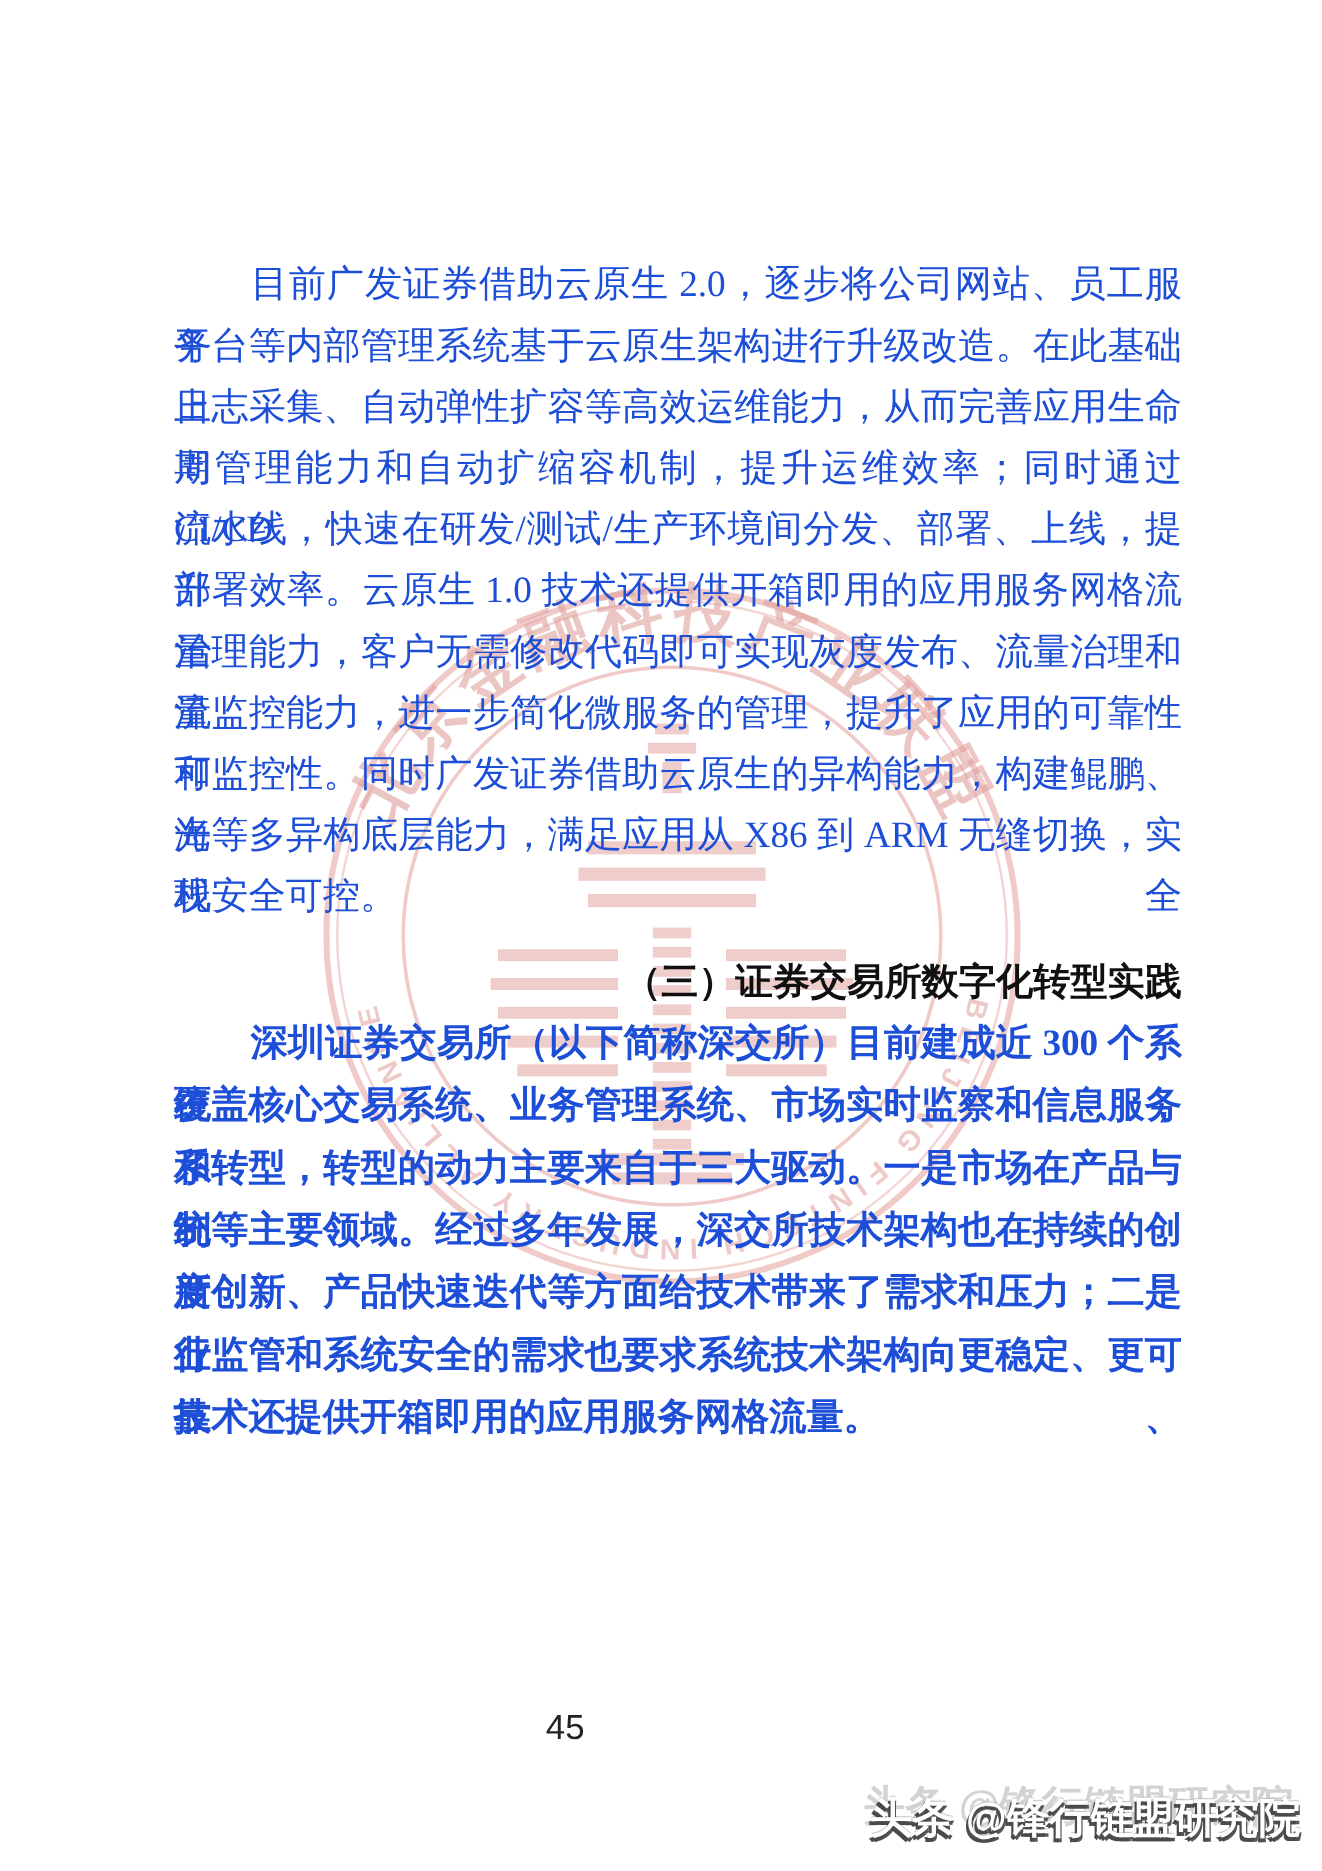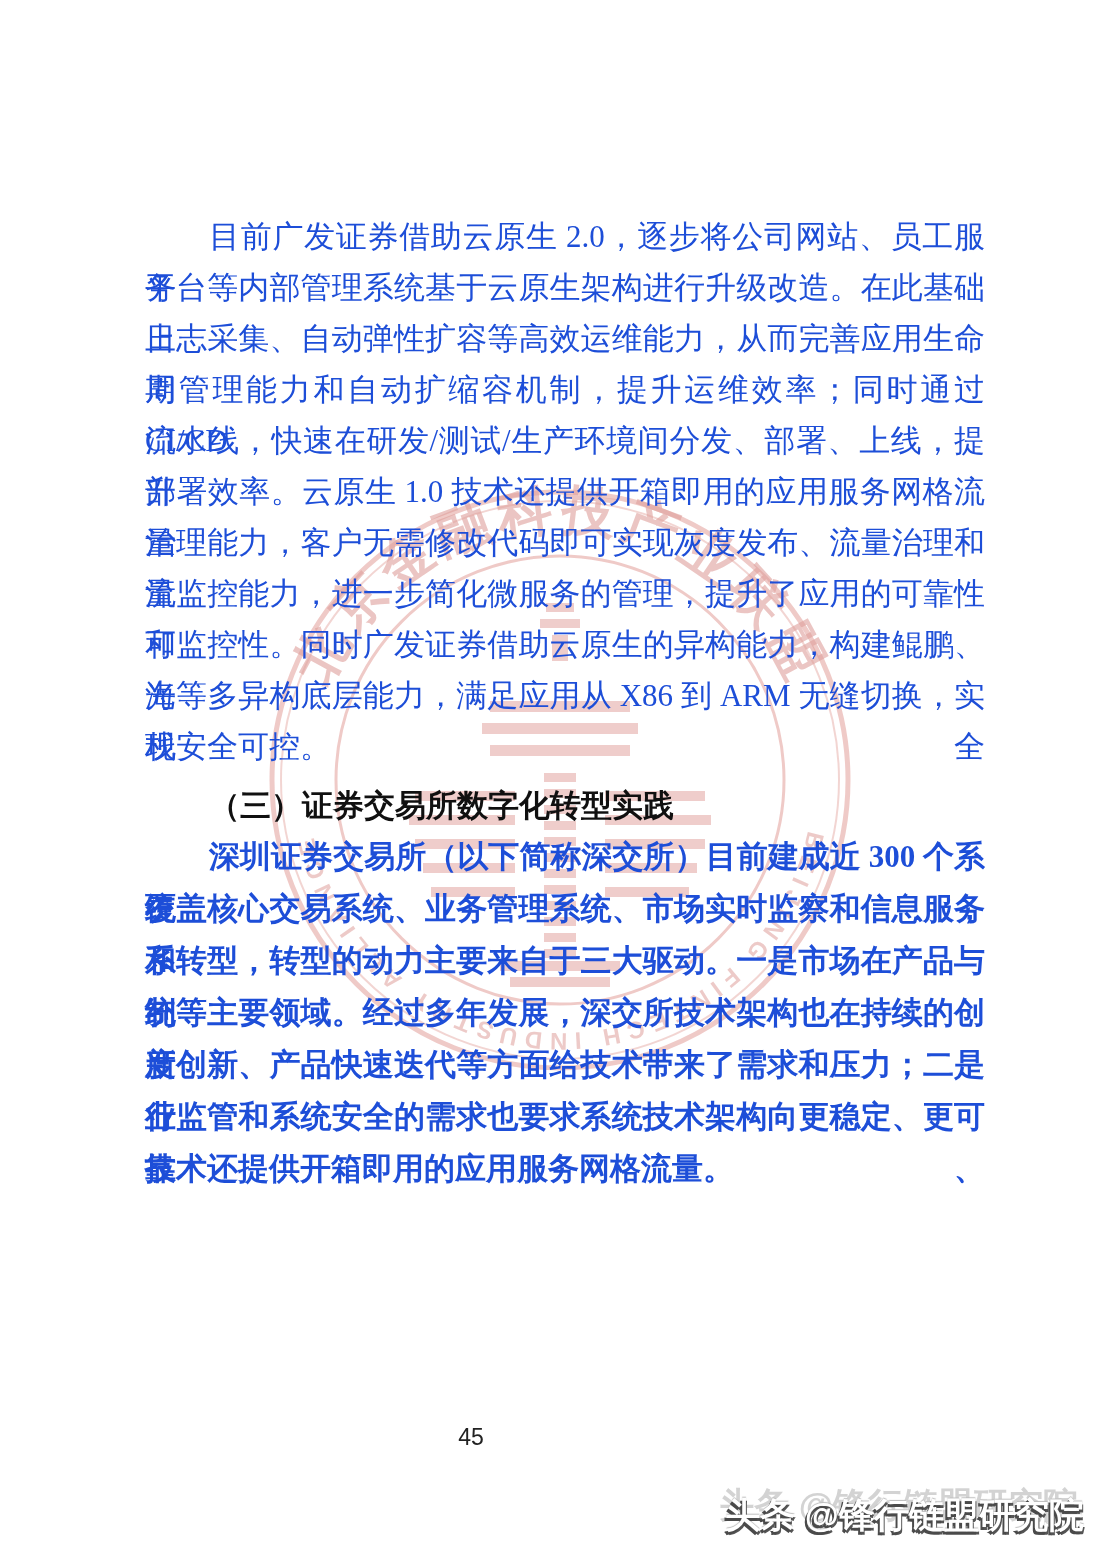--- a/index.html
+++ b/index.html
@@ -22,29 +22,29 @@
     text-justify:inter-character;
   }
   .p2 .line { height:52px; line-height:52px;font-weight:bold; }
   .line.indent { text-indent:64px; }
   .line.endline { text-align-last:left; }
 
   .heading {
     font-family:"Liberation Sans","DejaVu Sans",sans-serif;
     font-weight:bold; font-size:31px; color:#101010;
     height:51px; line-height:51px;
-    margin:8px 0 0 0; text-indent:64px;
+    margin:20px 0 0 0; text-indent:64px;text-align:right;
   }
 
   
   .page-number {
     position:absolute; top:1424px; left:0; width:942px;
     text-align:center;
     font-family:"Liberation Sans","DejaVu Sans",sans-serif;
-    font-size:23px; color:#222; z-index:2;
+    font-size:29px; color:#222; z-index:2;
   }
 
   
   .seal {
     position:absolute; left:263px; top:483px;
     width:594px; height:594px; z-index:1;
   }
 
   
   .corner {

